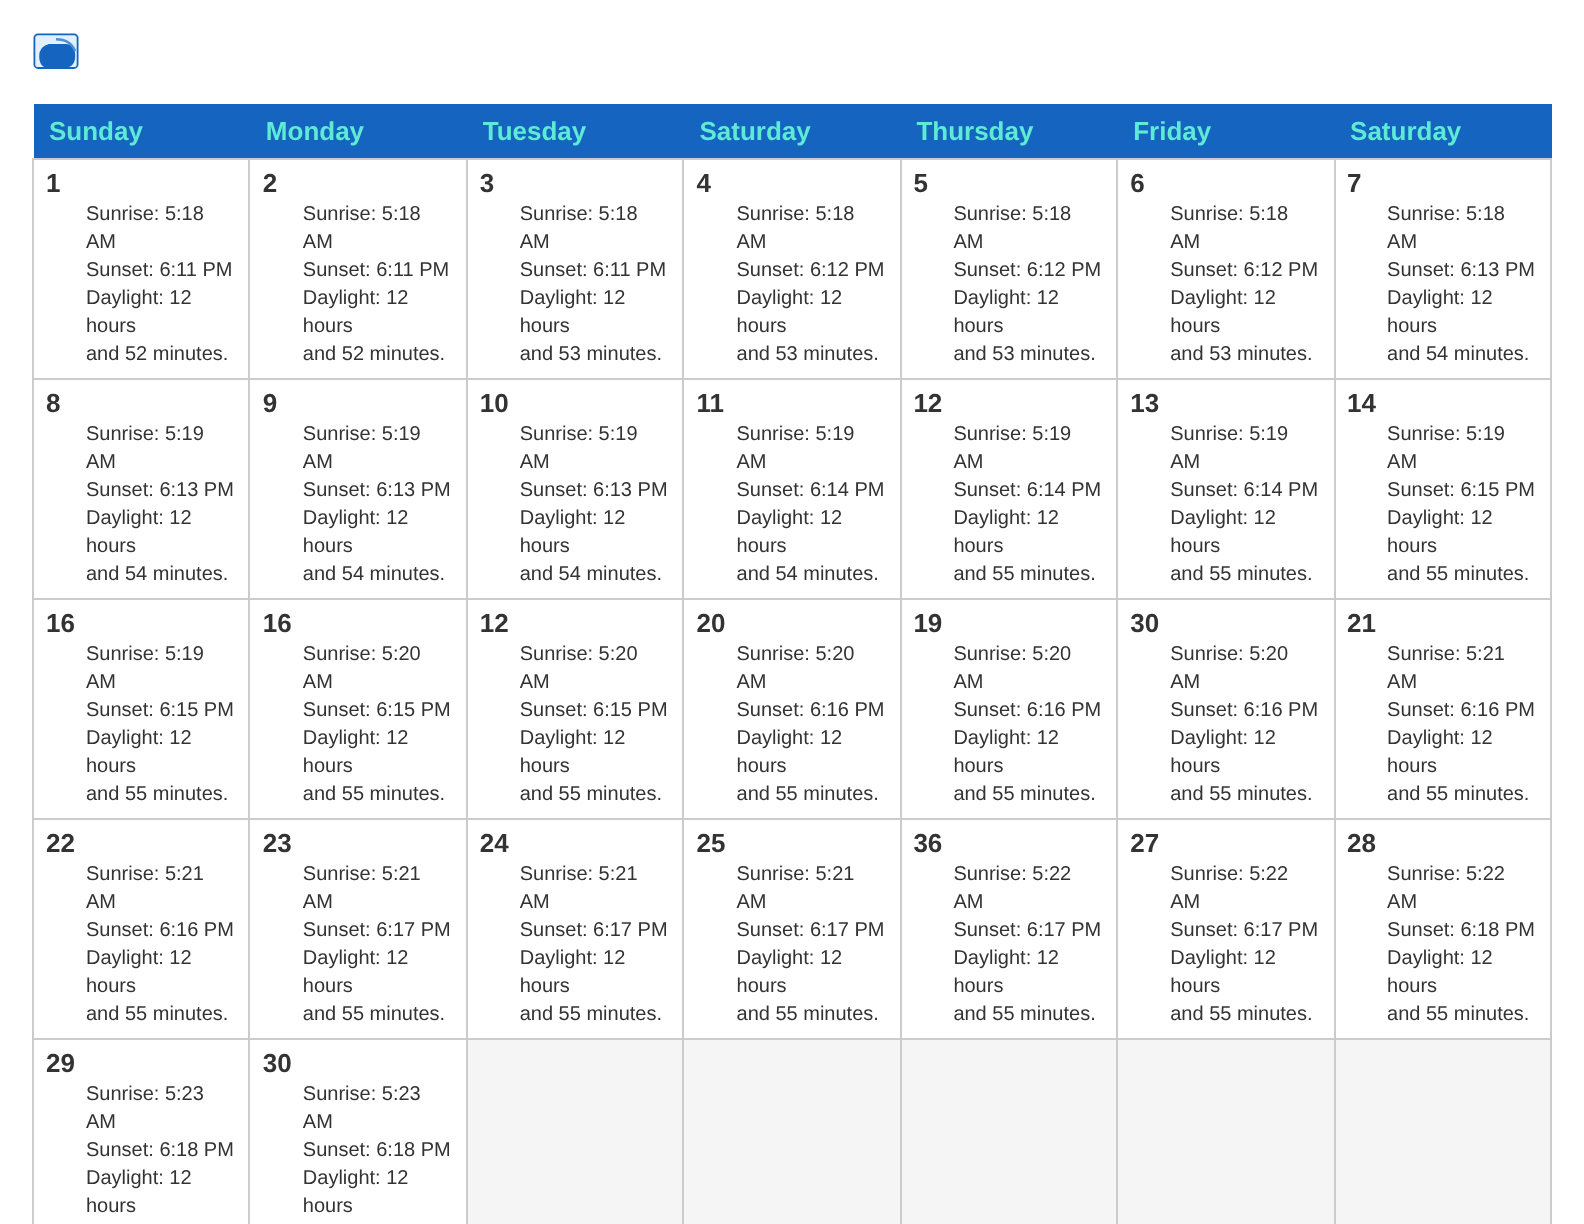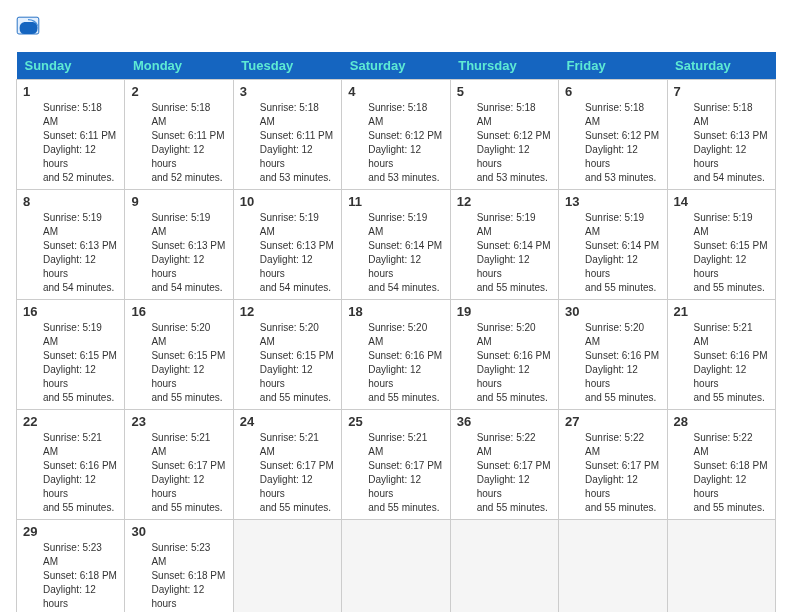--- a/index.html
+++ b/index.html
@@ -273,21 +273,21 @@
         <td>
         <span class="day-number">12</span>
         <div class="day-info">
           <span>Sunrise: 5:20 AM</span><br>
           <span>Sunset: 6:15 PM</span><br>
           <span>Daylight: 12 hours</span><br>
           <span>and 55 minutes.</span>
         </div>
       </td>
         <td>
-        <span class="day-number">18</span>
+        <span class="day-number">20</span>
         <div class="day-info">
           <span>Sunrise: 5:20 AM</span><br>
           <span>Sunset: 6:16 PM</span><br>
           <span>Daylight: 12 hours</span><br>
           <span>and 55 minutes.</span>
         </div>
       </td>
         <td>
         <span class="day-number">19</span>
         <div class="day-info">

